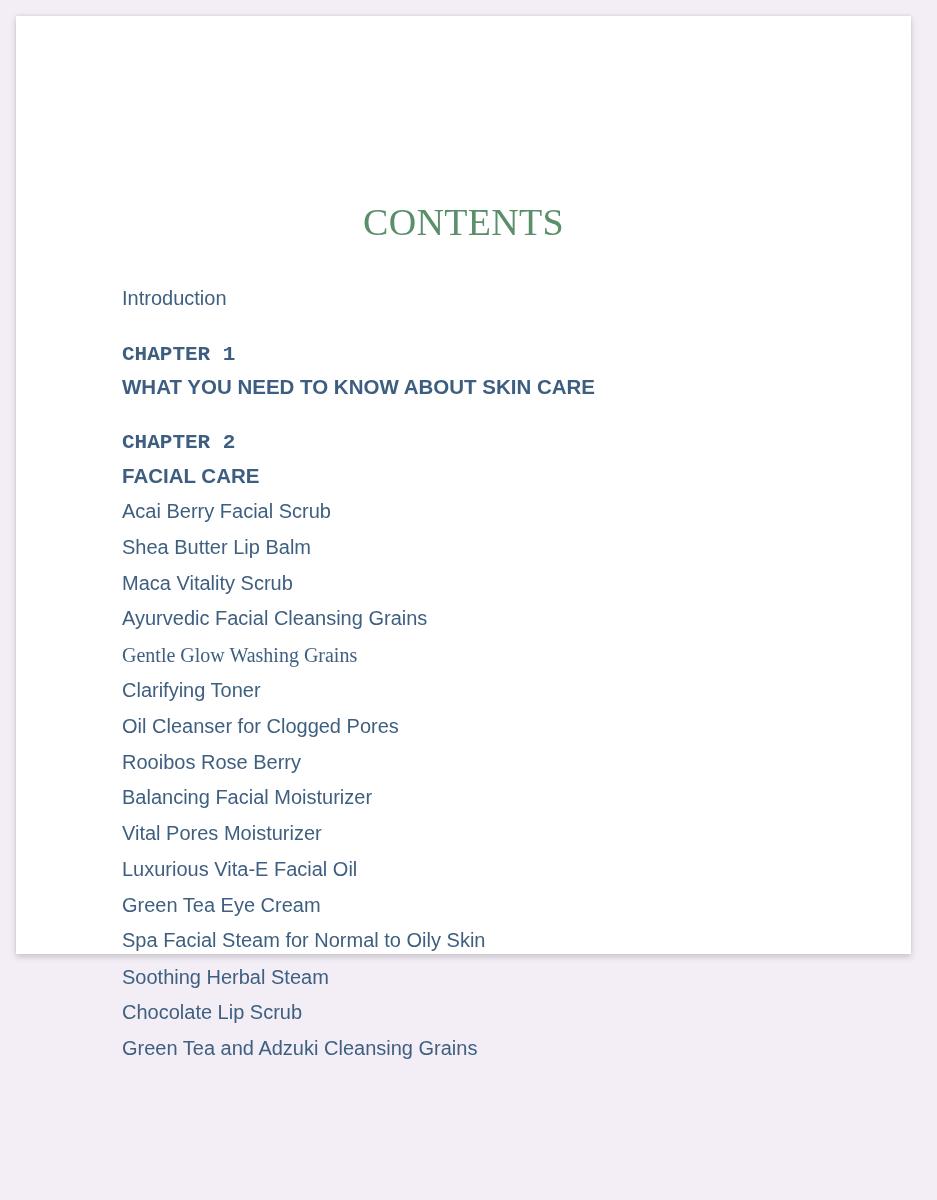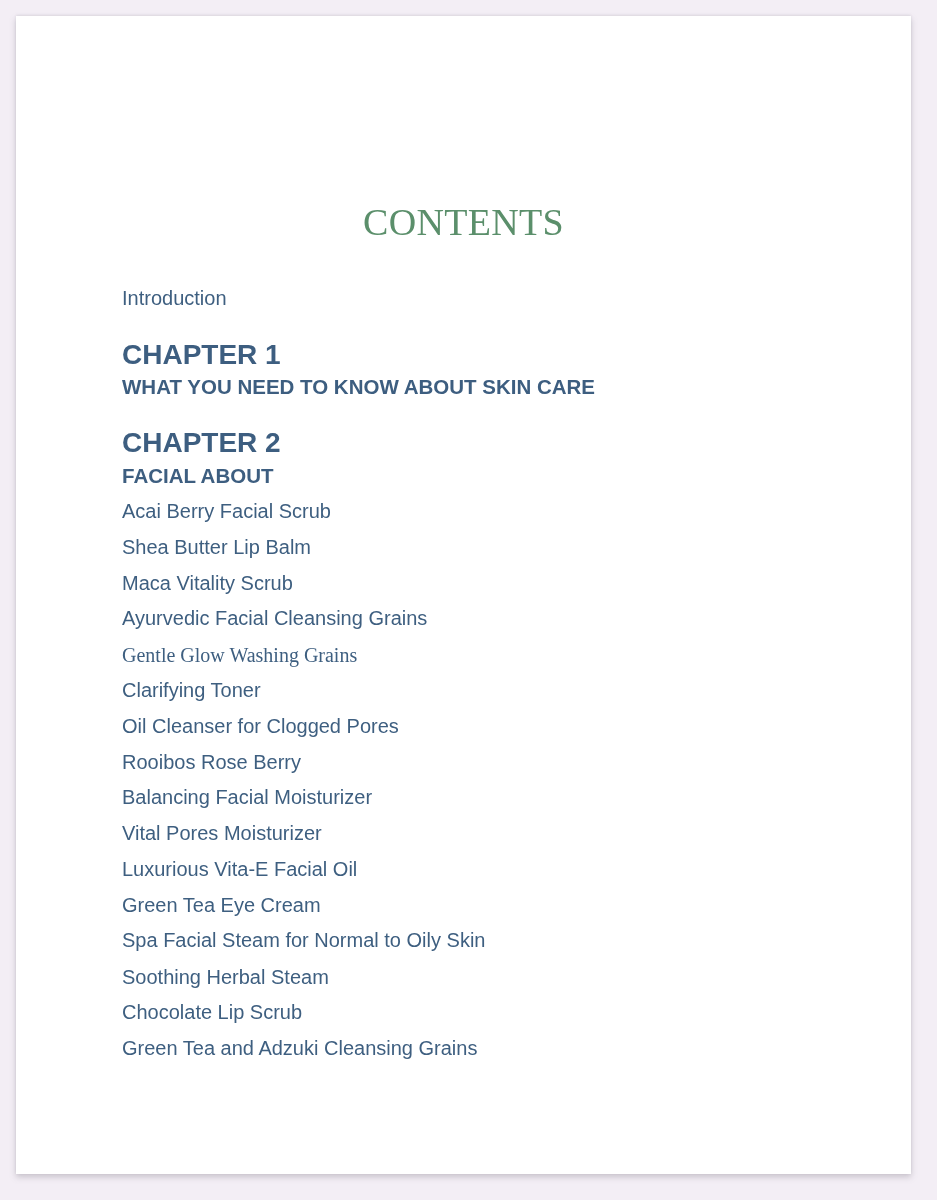--- a/index.html
+++ b/index.html
@@ -8,21 +8,21 @@
       width: 937px;
       height: 1200px;
       background: #f3eef5;
       overflow: hidden;
     }
     .sheet {
       position: absolute;
       left: 16px;
       top: 16px;
       width: 895px;
-      height: 1158px;
+      height: 938px;
       background: #ffffff;
       box-shadow: 0 3px 6px rgba(120, 115, 125, 0.35), 0 -1px 2px rgba(200, 195, 205, 0.4);
     }
     .title {
       position: absolute;
       left: 0;
       right: 0;
       top: 184px;
       text-align: center;
       font-family: "Liberation Serif", "DejaVu Serif", serif;
@@ -41,23 +41,23 @@
     }
     .entry {
       position: absolute;
       left: 0;
       white-space: nowrap;
       font-size: 20px;
       line-height: 24px;
       color: #3e5f80;
     }
     .chapter-label {
-      font-family: Liberation Sans, sans-serif;
+      font-family: Liberation Mono, monospace;
       font-weight: bold;
-      font-size: 28px;
+      font-size: 21px;
       color: #3d5e80;
     }
     .chapter-title {
       font-weight: bold;
       font-size: 20.5px;
       color: #3d5e80;
       text-align: right;
     }
   </style>
 </head>
@@ -66,21 +66,21 @@
 <div class="sheet">
   <h1 class="title">CONTENTS</h1>
 
   <div class="toc">
     <div class="entry" style="top:0px;text-align:right;">Introduction</div>
 
     <div class="entry chapter-label" style="top:57px;">CHAPTER 1</div>
     <div class="entry chapter-title" style="top:89px;">WHAT YOU NEED TO KNOW ABOUT SKIN CARE</div>
 
     <div class="entry chapter-label" style="top:145px;">CHAPTER 2</div>
-    <div class="entry chapter-title" style="top:178px;">FACIAL ABOUT</div>
+    <div class="entry chapter-title" style="top:178px;">FACIAL CARE</div>
 
     <div class="entry" style="top:213px;">Acai Berry Facial Scrub</div>
     <div class="entry" style="top:249px;">Shea Butter Lip Balm</div>
     <div class="entry" style="top:285px;">Maca Vitality Scrub</div>
     <div class="entry" style="top:320px;">Ayurvedic Facial Cleansing Grains</div>
     <div class="entry" style="top:357px;font-family:Liberation Serif, serif;">Gentle Glow Washing Grains</div>
     <div class="entry" style="top:392px;">Clarifying Toner</div>
     <div class="entry" style="top:428px;">Oil Cleanser for Clogged Pores</div>
     <div class="entry" style="top:464px;">Rooibos Rose Berry</div>
     <div class="entry" style="top:499px;">Balancing Facial Moisturizer</div>

